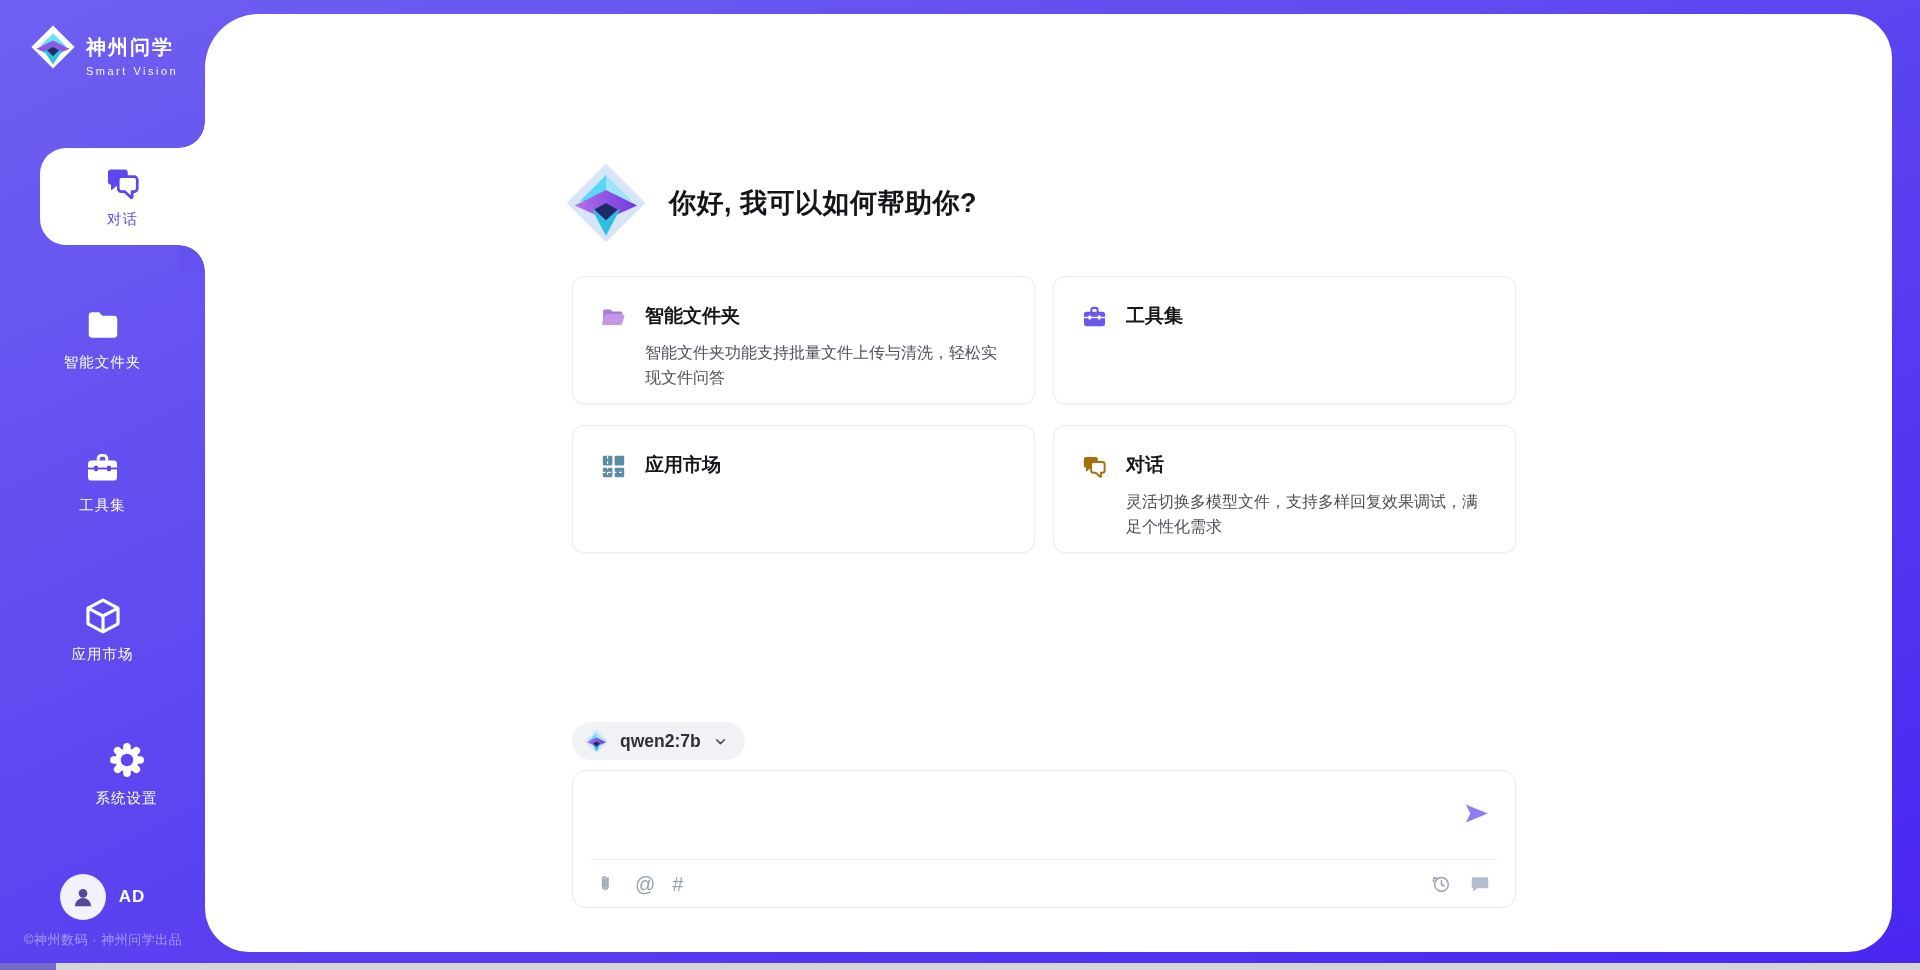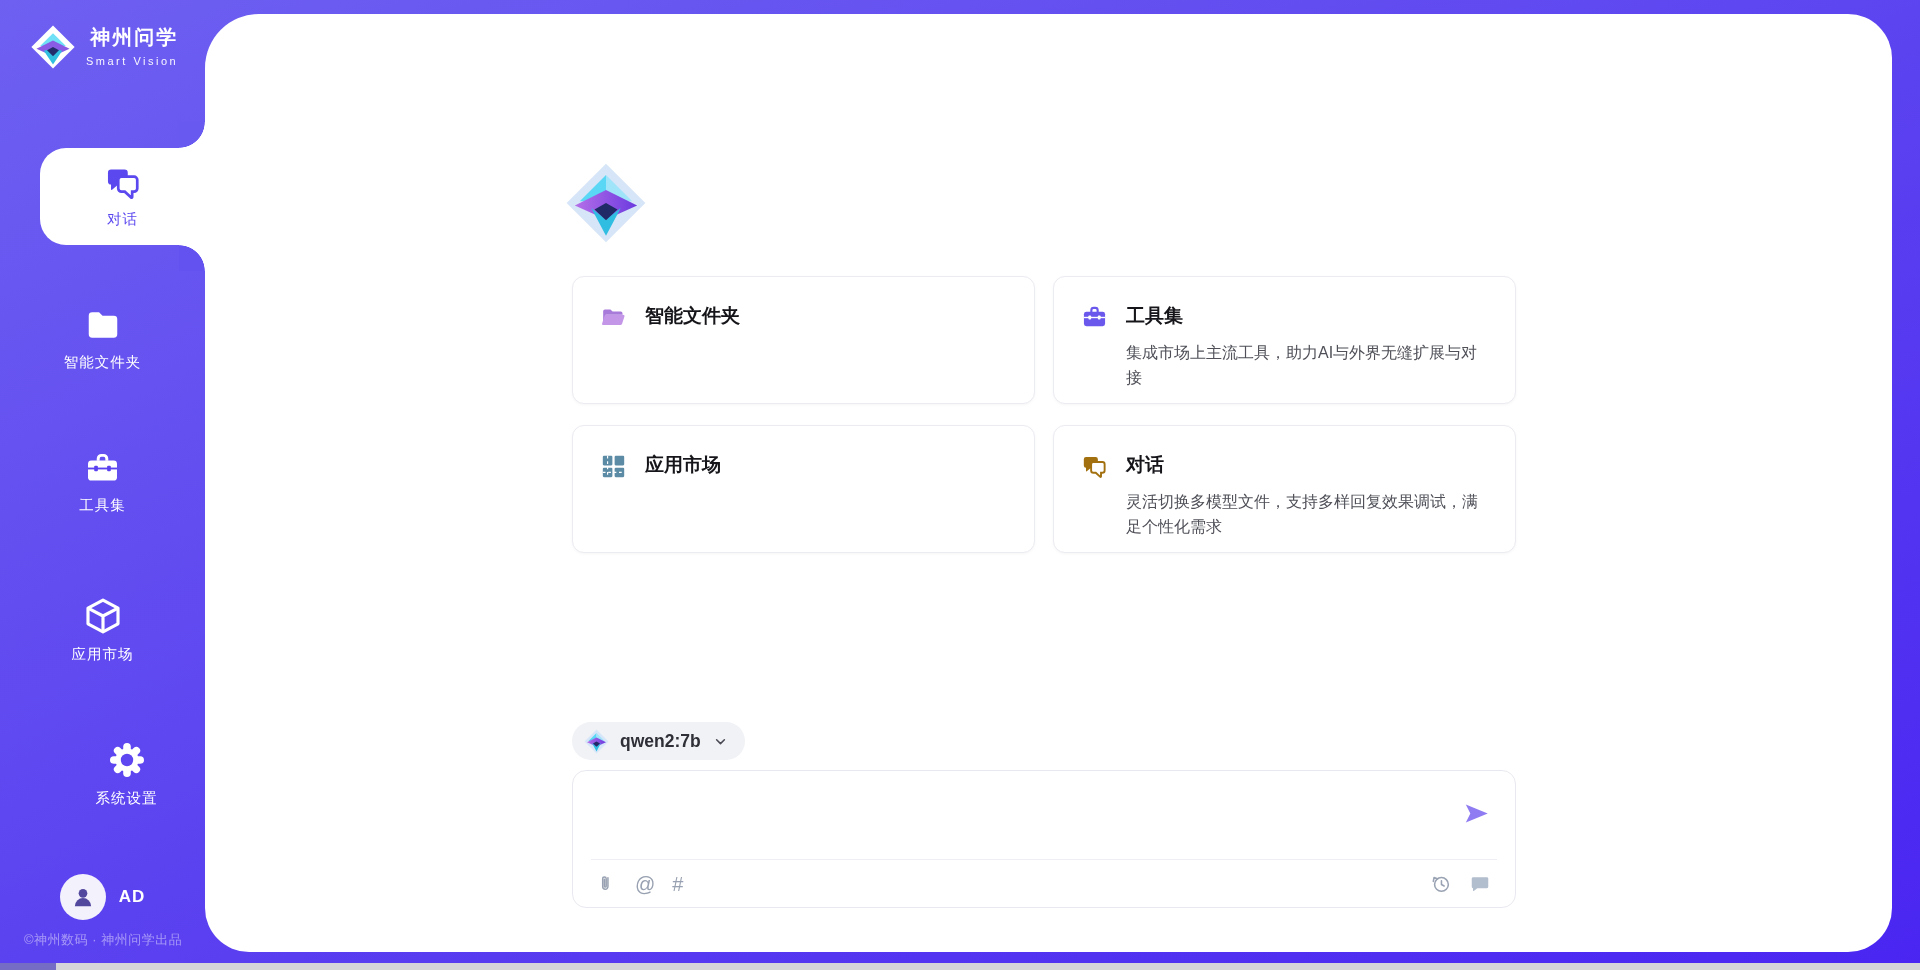--- a/index.html
+++ b/index.html
@@ -7,21 +7,21 @@
   body {
     font-family:"Liberation Sans","DejaVu Sans",sans-serif;
     background:linear-gradient(155deg,#6E60F1 0%,#5B42F0 52%,#4A25F2 100%);
     position:relative;
   }
 
   
   .sidebar { position:absolute; left:0; top:0; width:205px; height:100%; }
   .brand { position:absolute; left:30px; top:24px; display:flex; align-items:flex-start; }
   .brand svg { width:46px; height:46px; }
-  .brand-text { margin-left:10px; margin-top:0; color:#fff;text-align:right; }
+  .brand-text { margin-left:10px; margin-top:10px; color:#fff; }
   .brand-name { font-size:20px; font-weight:bold; letter-spacing:2px; }
   .brand-sub { font-size:11px; letter-spacing:2.5px; margin-top:4px; opacity:.95; }
 
   .nav-item { position:absolute; left:0; width:205px; display:flex; flex-direction:column;
               align-items:center; gap:9px; color:#fff; cursor:pointer; }
   .nav-item .nav-label { font-size:14.5px; letter-spacing:1px; }
 
   .nav-active { position:absolute; left:40px; top:148px; width:165px; height:97px;
                 background:#fff; border-radius:26px 0 0 26px; display:flex; flex-direction:column;
                 align-items:center; justify-content:center; gap:8px; color:#5B49EF; cursor:pointer; }
@@ -185,46 +185,47 @@
 
   <div class="hero">
     <svg viewBox="0 0 100 100">
       <polygon points="50,2 98,50 50,98 2,50" fill="#D7E5F8"></polygon>
       <polygon points="50,16 50,48 18,48" fill="#59D7F4"></polygon>
       <polygon points="50,16 82,48 50,48" fill="#9FE4F8"></polygon>
       <polygon points="50,34 88,53 50,70 12,53" fill="url(#pgrad)"></polygon>
       <polygon points="50,70 68,56 50,90 32,56" fill="#2FBEE2"></polygon>
       <polygon points="50,50 64,58 50,71 36,58" fill="#1F2A66"></polygon>
     </svg>
+    <h1>你好, 我可以如何帮助你?</h1>
   </div>
 
   <div class="cards">
 
     <div class="card">
       <div class="card-icon">
         <svg viewBox="0 0 24 24">
           <path d="M2.8 18.2V6.4a1.6 1.6 0 0 1 1.6-1.6h4.9l1.9 1.9h7.2a1.6 1.6 0 0 1 1.6 1.6v1.2H5Z" fill="#A87BDB"></path>
           <path d="M5 9.5h15.5a1.3 1.3 0 0 1 1.24 1.7l-2.1 6.4a1.7 1.7 0 0 1-1.62 1.17H2.9a1.1 1.1 0 0 1-1.05-1.44L4 10.6A1.6 1.6 0 0 1 5 9.5Z" fill="#C496E8"></path>
         </svg>
       </div>
       <div class="card-title">智能文件夹</div>
+      <div class="card-desc">智能文件夹功能支持批量文件上传与清洗，轻松实现文件问答</div>
     </div>
 
     <div class="card">
       <div class="card-icon">
         <svg viewBox="0 0 24 24" style="color:#6A58EC">
           <path d="M9.2 7V5.6a2.1 2.1 0 0 1 2.1-2.1h1.4a2.1 2.1 0 0 1 2.1 2.1V7" fill="none" stroke="currentColor" stroke-width="1.9"></path>
           <rect x="2.6" y="6.8" width="18.8" height="13" rx="2.2" fill="currentColor"></rect>
           <line x1="2.6" y1="12" x2="21.4" y2="12" stroke="#fff" stroke-width="1.2"></line>
           <rect x="6.6" y="10.2" width="2.4" height="3.6" rx="0.7" fill="#fff"></rect>
           <rect x="15" y="10.2" width="2.4" height="3.6" rx="0.7" fill="#fff"></rect>
         </svg>
       </div>
       <div class="card-title">工具集</div>
-      <div class="card-desc">集成市场上主流工具，助力AI与外界无缝扩展与对接</div>
     </div>
 
     <div class="card">
       <div class="card-icon">
         <svg viewBox="0 0 24 24" fill="#5C8CA5">
           <rect x="2.5" y="2.5" width="8.5" height="8.5" rx="1"></rect>
           <rect x="13" y="2.5" width="8.5" height="8.5" rx="1"></rect>
           <rect x="2.5" y="13" width="8.5" height="8.5" rx="1"></rect>
           <rect x="13" y="13" width="8.5" height="8.5" rx="1"></rect>
           <line x1="6.75" y1="2.5" x2="6.75" y2="21.5" stroke="#fff" stroke-width="1" stroke-dasharray="2.4 2.4"></line>

